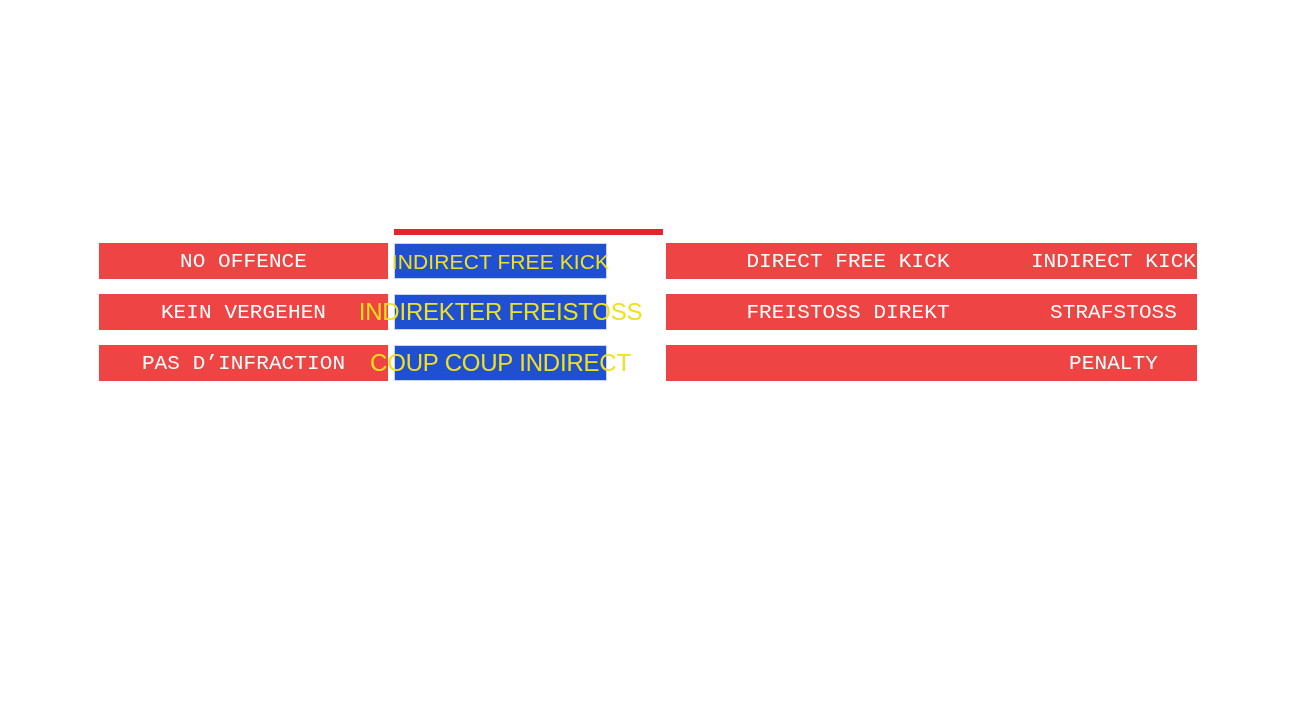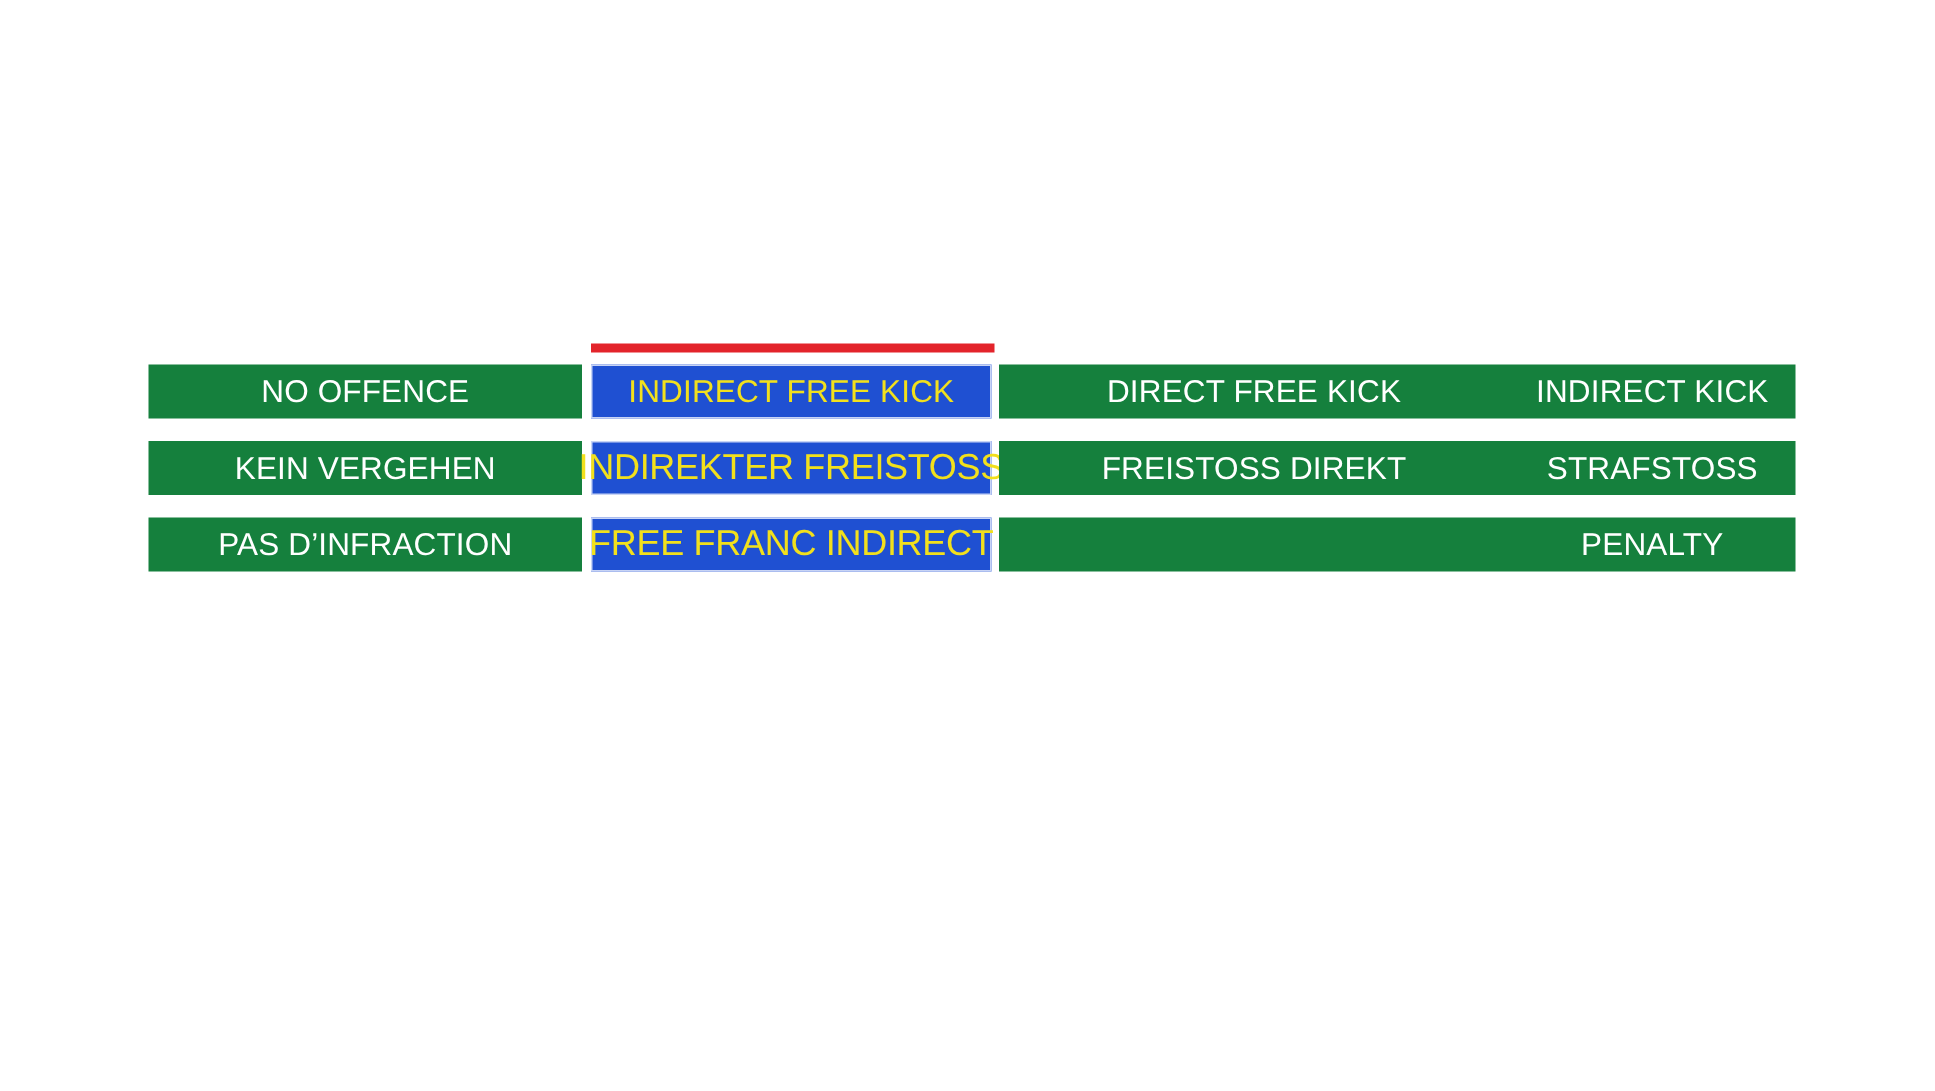--- a/index.html
+++ b/index.html
@@ -54,30 +54,31 @@
     letter-spacing: 0.1px;
   }
 
   
   .col-first {
     left: 0px;
     width: 289px;
   }
   .col-highlight {
     left: 295px;
-    width: 267px;
+    width: 213px;
   }
   .col-rest {
     left: 567px;
     width: 531px;
   }
 
   .bar-light {
-    background: #15803d;
+    background: #ef4444;
     color: #ffffff;
+    font-family: Liberation Mono, monospace;
   }
   .bar-dark {
     background: #1f50d2;
     color: #f2e01c;
     border: 1px solid #c8d4f5;
   }
 
   .cell-text {
     font-size: 21px;
     font-weight: 400;
@@ -93,20 +94,21 @@
   .col-rest {
     justify-content: flex-start;
   }
   .rest-slot {
     position: absolute;
     top: 0;
     height: 36px;
     display: flex;
     align-items: center;
     justify-content: center;
+    margin-left: 12px;
   }
   .rest-slot-a {
     left: 0px;
     width: 340px;
   }
   .rest-slot-b {
     left: 340px;
     width: 191px;
   }
 </style>
@@ -149,21 +151,21 @@
         <span class="cell-text">STRAFSTOSS</span>
       </div>
     </div>
   </div>
 
   <div class="row row-2">
     <div class="cell col-first bar-light">
       <span class="cell-text">PAS D’INFRACTION</span>
     </div>
     <div class="cell col-highlight bar-dark">
-      <span class="cell-text tight">FREE FRANC INDIRECT</span>
+      <span class="cell-text tight">COUP COUP INDIRECT</span>
     </div>
     <div class="cell col-rest bar-light">
       <div class="rest-slot rest-slot-b">
         <span class="cell-text">PENALTY</span>
       </div>
     </div>
   </div>
 
 </div>
 

